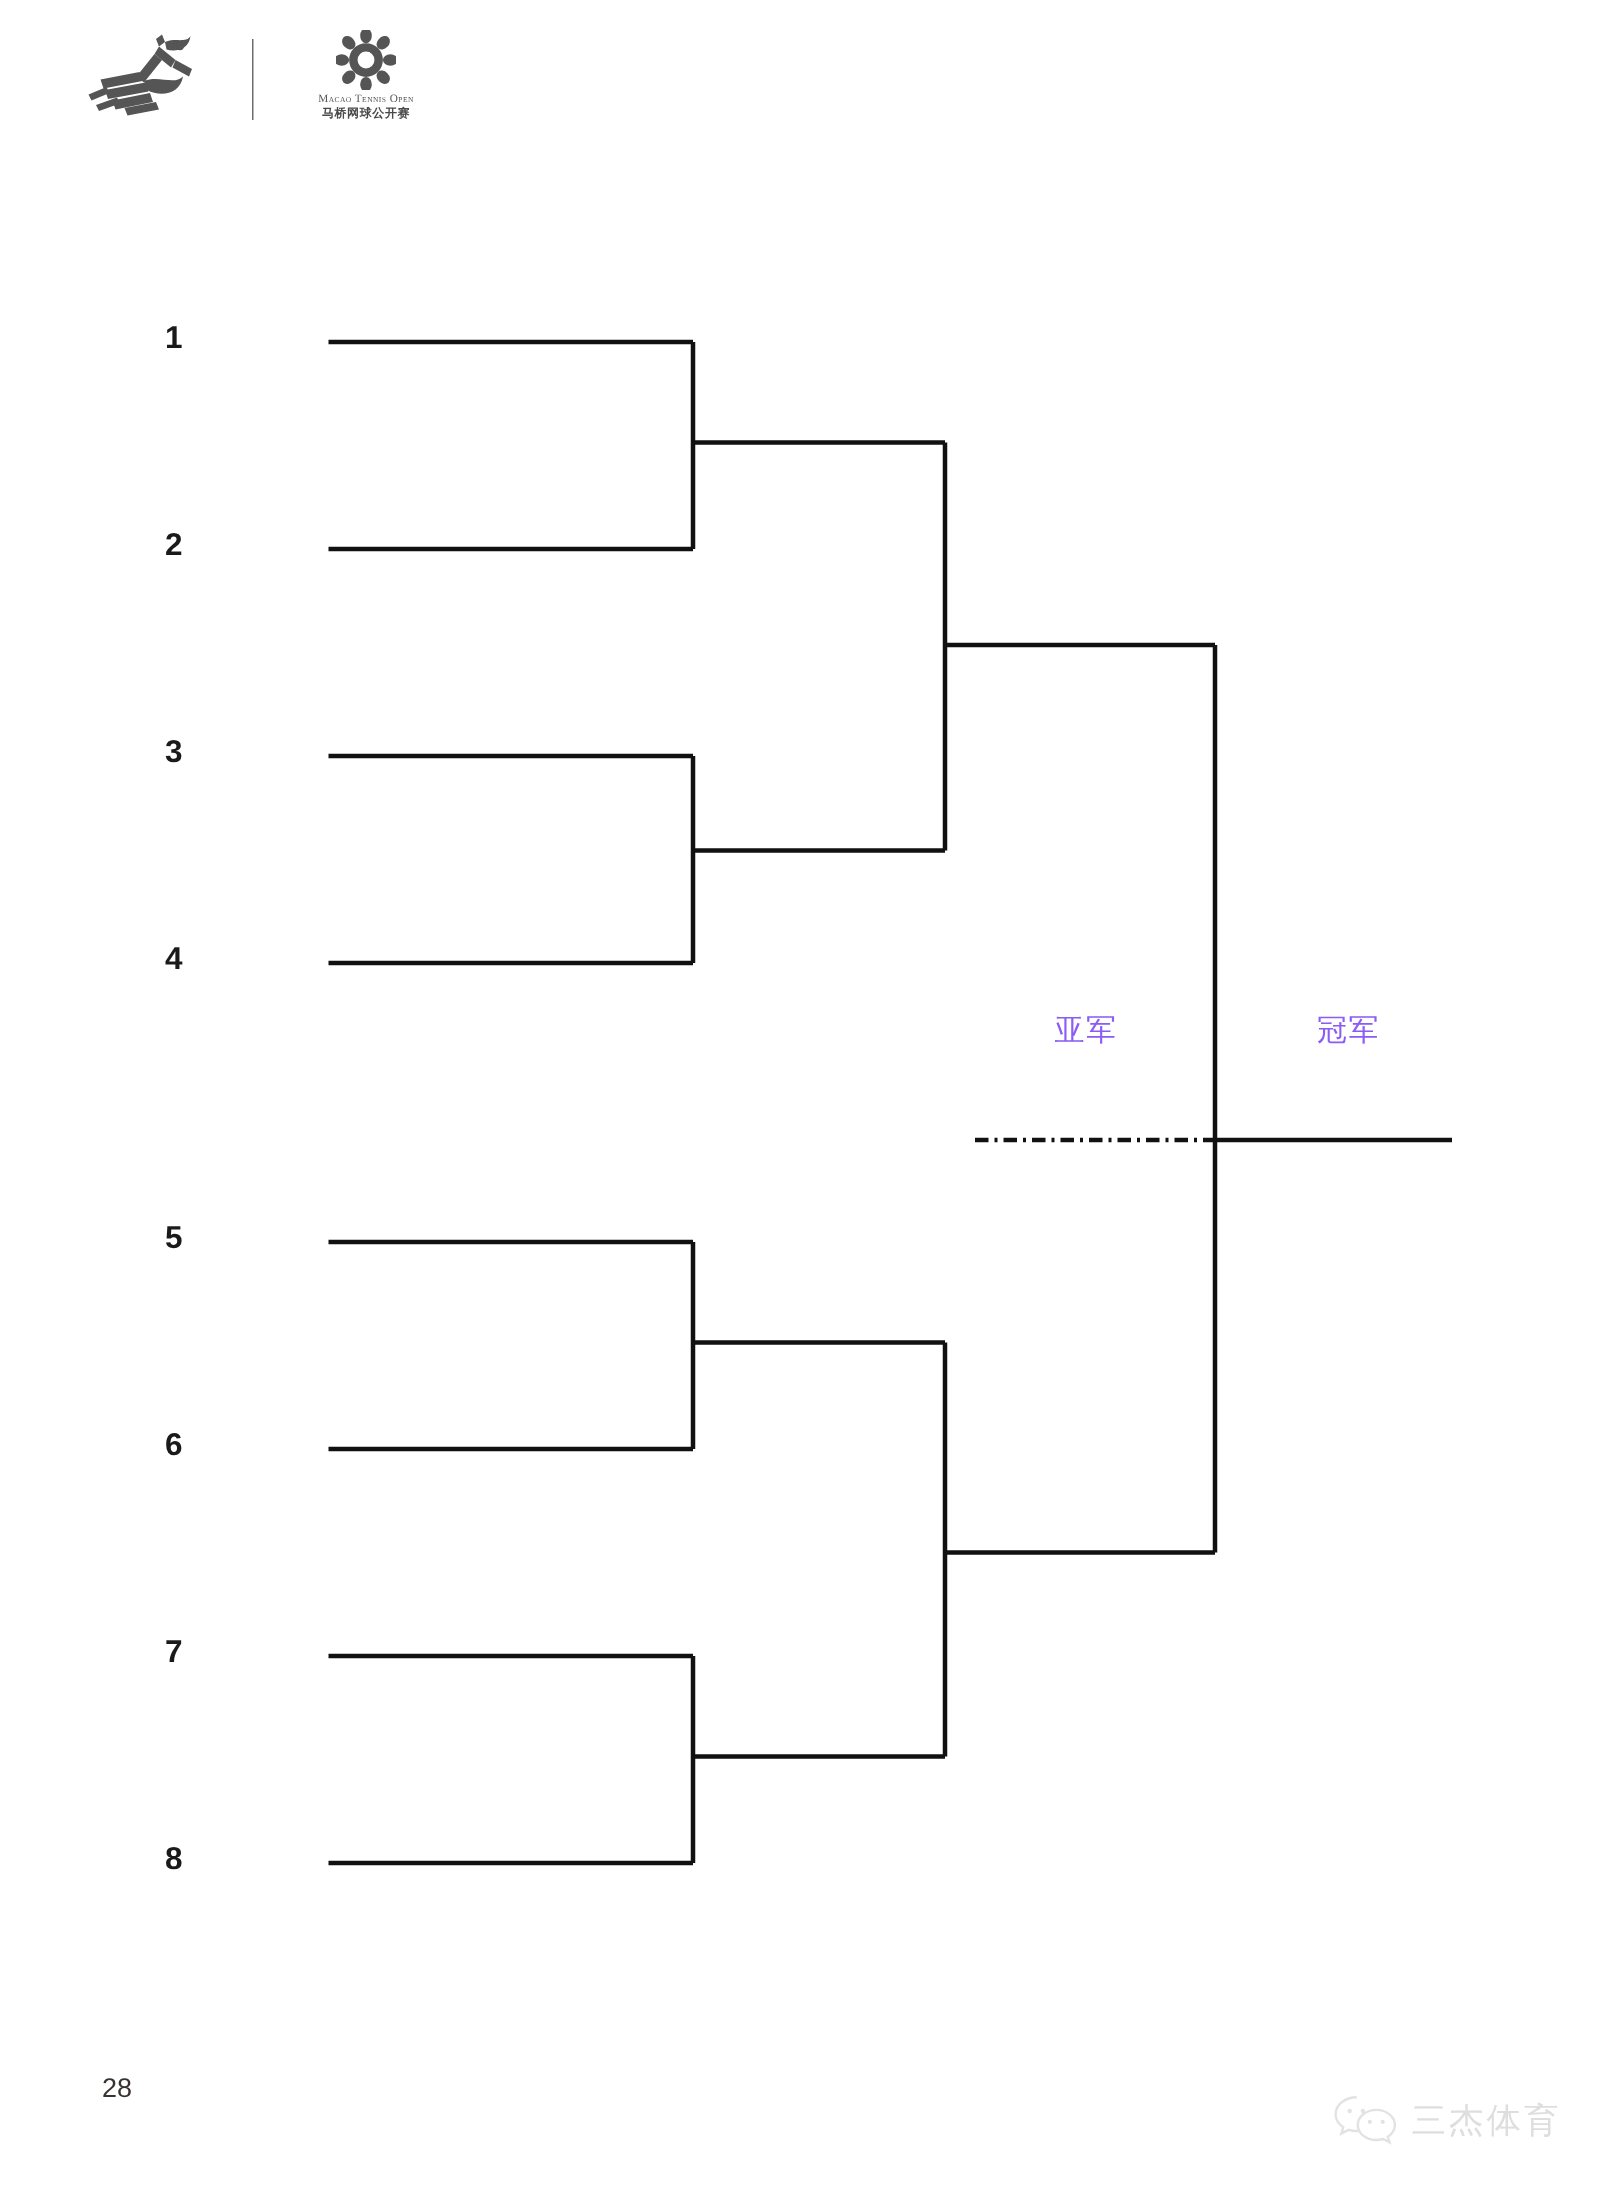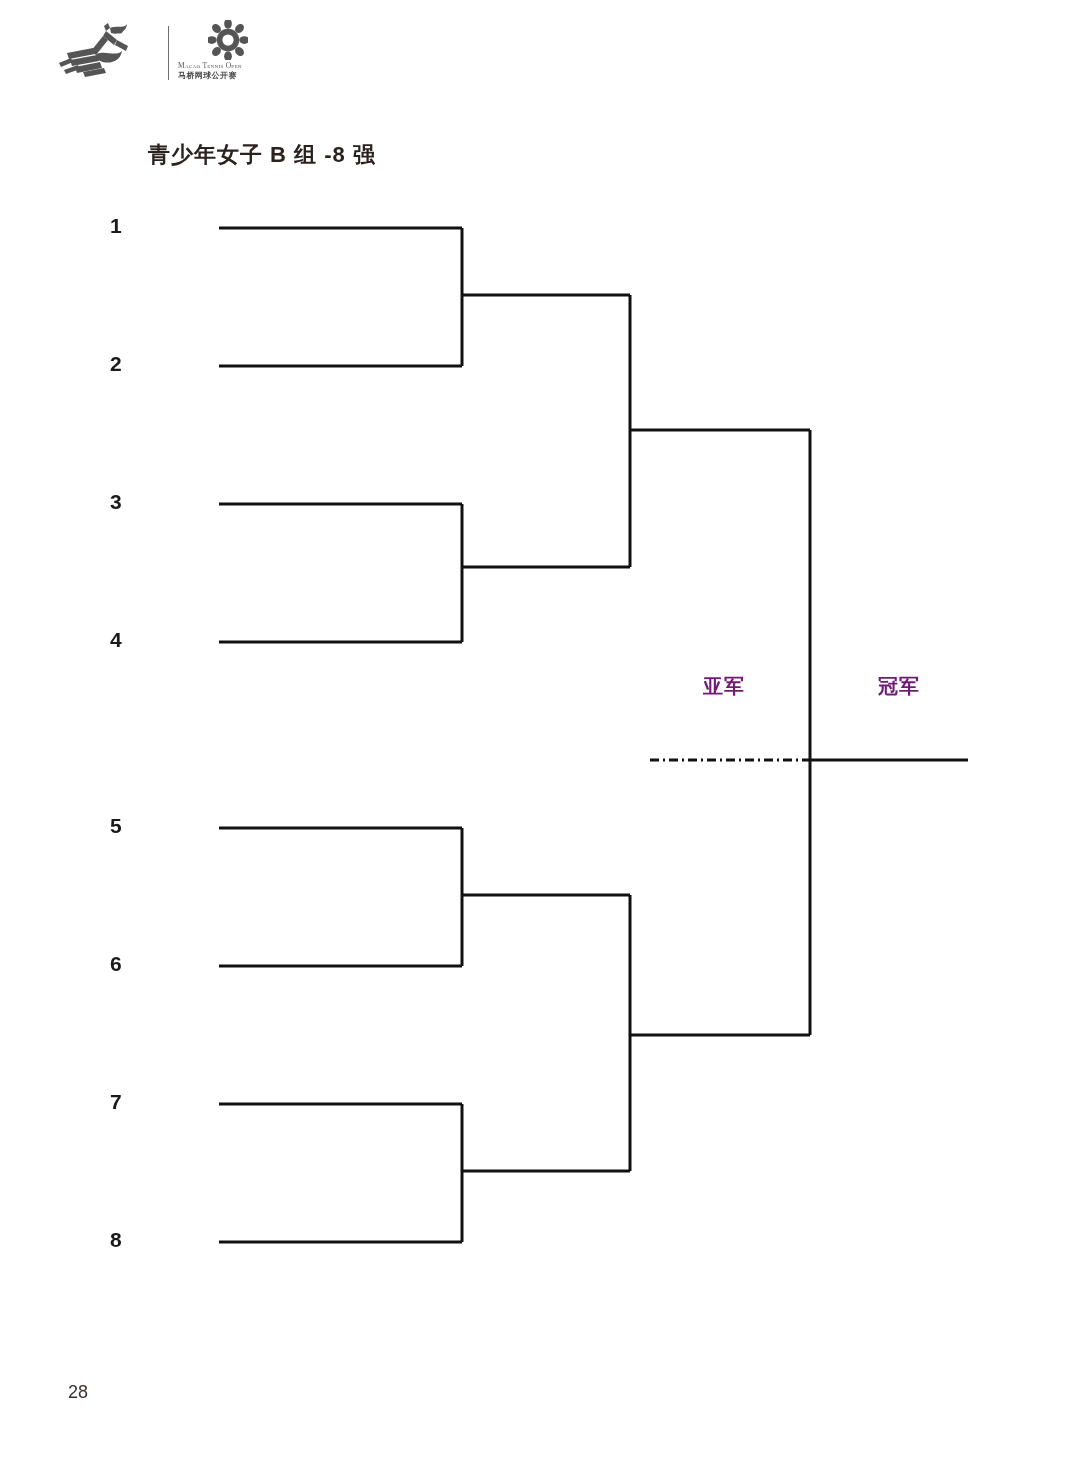--- a/index.html
+++ b/index.html
@@ -37,24 +37,25 @@
   #logo-divider {
     position: absolute;
     left: 118px;
     top: 12px;
     width: 1px;
     height: 54px;
     background: #6d6d6d;
   }
   #tour-logo {
     position: absolute;
-    left: 128px;
+    left: 144px;
     top: 6px;
     width: 100px;
     height: 72px;
+    text-align: center;
   }
   #tour-emblem {
     width: 40px;
     height: 40px;
     margin: 0 auto 1px auto;
     display: block;
   }
   .logo-en {
     font-family: "Liberation Serif", "DejaVu Serif", serif;
     font-size: 7.5px;
@@ -97,22 +98,22 @@
     position: absolute;
     font-size: 21px;
     font-weight: bold;
     color: #1a1a1a;
     width: 30px;
     text-align: left;
   }
   .round-label {
     position: absolute;
     font-size: 20px;
-    font-weight: bold;
-    color: #701a75;
+    font-weight: normal;
+    color: #8b5cf6;
     letter-spacing: 1px;
     white-space: nowrap;
   }
 
   
   #page-number {
     position: absolute;
     left: 68px;
     top: 1382px;
     font-size: 18px;
@@ -178,21 +179,20 @@
           </g>
           <circle cx="32" cy="32" r="18"></circle>
         </g>
         <circle cx="32" cy="32" r="9" fill="#ffffff"></circle>
       </svg>
       <div class="logo-en">Macao Tennis Open</div>
       <div class="logo-cn">马桥网球公开赛</div>
     </div>
   </div>
 
-  <div id="bracket-title">青少年女子 B 组 -8 强</div>
 
   <svg id="bracket" viewBox="0 0 1080 1466">
     <g id="bracket-lines" fill="none" stroke="#111111" stroke-width="3" stroke-linecap="butt">
         <line x1="219" y1="228" x2="462" y2="228" stroke="#111111"></line>
         <line x1="219" y1="366" x2="462" y2="366" stroke="#111111"></line>
         <line x1="219" y1="504" x2="462" y2="504" stroke="#111111"></line>
         <line x1="219" y1="642" x2="462" y2="642" stroke="#111111"></line>
         <line x1="219" y1="828" x2="462" y2="828" stroke="#111111"></line>
         <line x1="219" y1="966" x2="462" y2="966" stroke="#111111"></line>
         <line x1="219" y1="1104" x2="462" y2="1104" stroke="#111111"></line>
@@ -225,14 +225,29 @@
       <div class="seed-label" style="left: 110px; top: 814px;">5</div>
       <div class="seed-label" style="left: 110px; top: 952px;">6</div>
       <div class="seed-label" style="left: 110px; top: 1090px;">7</div>
       <div class="seed-label" style="left: 110px; top: 1228px;">8</div>
       <div class="round-label" style="left: 703px; top: 673px;">亚军</div>
       <div class="round-label" style="left: 878px; top: 673px;">冠军</div>
     </div>
 
   <div id="page-number">28</div>
 
+  <div id="watermark">
+    <svg width="46" height="34" viewBox="0 0 46 34">
+      <g fill="none" stroke="#d8d8d8" stroke-width="1.6">
+        <path d="M16.5 2.2C8.6 2.2 2.4 7.3 2.4 13.5c0 3.5 2 6.6 5.1 8.7l-1.3 4.2 4.8-2.5c1.7.5 3.5.8 5.5.8l1.2-.02"></path>
+        <path d="M29.6 10.6c-6.9 0-12.4 4.5-12.4 10 0 5.6 5.5 10.1 12.4 10.1 1.6 0 3.1-.25 4.5-.7l4.3 2.2-1.2-3.7c2.8-1.9 4.7-4.7 4.7-7.9 0-5.5-5.5-10-12.3-10z"></path>
+      </g>
+      <g fill="#d8d8d8">
+        <circle cx="11.8" cy="11.3" r="1.5"></circle>
+        <circle cx="20.6" cy="11.3" r="1.5"></circle>
+        <circle cx="25.2" cy="18.6" r="1.4"></circle>
+        <circle cx="33.8" cy="18.6" r="1.4"></circle>
+      </g>
+    </svg>
+    <span id="watermark-text">三杰体育</span>
+  </div>
 
 </div>
 
 </body></html>

